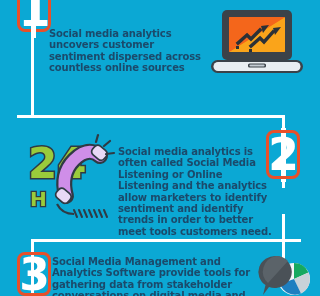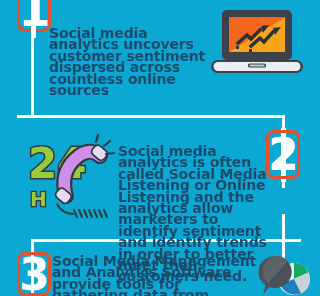--- a/index.html
+++ b/index.html
@@ -71,21 +71,21 @@
     position: absolute; background: #ffffff; width: 5px;
   }
   .bs-2 { left: 281px; top: 128px; height: 54px; }
 
   
   .copy {
     position: absolute;
     color: #1b4a6b;
     font-family: "DejaVu Sans", sans-serif;
     font-weight: bold;
-    font-size: 14px;
+    font-size: 10px;
     line-height: 11.4px;
     letter-spacing: -0.15px;
   }
   .copy-1 { left: 49px;  top: 28px;  width: 160px; }
   .copy-2 { left: 118px; top: 146px; width: 158px; }
   .copy-3 { left: 52px;  top: 256px; width: 205px; }
 
   
   .laptop { position: absolute; left: 207px; top: 8px; width: 100px; height: 70px; }
 
@@ -147,21 +147,21 @@
       <rect x="41" y="55.5" width="18" height="4" rx="1.6" fill="#3b4249"></rect>
       <rect x="42.4" y="56.6" width="15.2" height="2" rx="1" fill="#c3ccd3"></rect>
     </svg>
   </div>
 
   <div class="badge-stroke bs-2"></div>
   <div class="badge badge-2">
     <span class="badge-num">2</span>
   </div>
 
-  <div class="copy copy-2">Social media analytics is often called Social Media Listening or Online Listening and the analytics allow marketers to identify sentiment and identify trends in order to better meet their customers need.</div>
+  <div class="copy copy-2">Social media analytics is often called Social Media Listening or Online Listening and the analytics allow marketers to identify sentiment and identify trends in order to better meet tools customers need.</div>
 
   <div class="phone-ill">
     <svg viewBox="0 0 92 86" width="92" height="86">
 
       <text x="2" y="44" font-family="DejaVu Sans, sans-serif" font-size="42" font-weight="bold" fill="#9acb3b" stroke="#2f3a44" stroke-width="3" paint-order="stroke">24</text>
 
       <text x="4" y="72" font-family="DejaVu Sans, sans-serif" font-size="20" font-weight="bold" fill="#9acb3b" stroke="#2f3a44" stroke-width="2.6" paint-order="stroke">H</text>
 
       <path d="M40 62 Q34 40 48 26 Q62 12 74 22" fill="none" stroke="#2f3a44" stroke-width="16" stroke-linecap="round"></path>
       <path d="M40 62 Q34 40 48 26 Q62 12 74 22" fill="none" stroke="#cf8ee8" stroke-width="11.5" stroke-linecap="round"></path>

